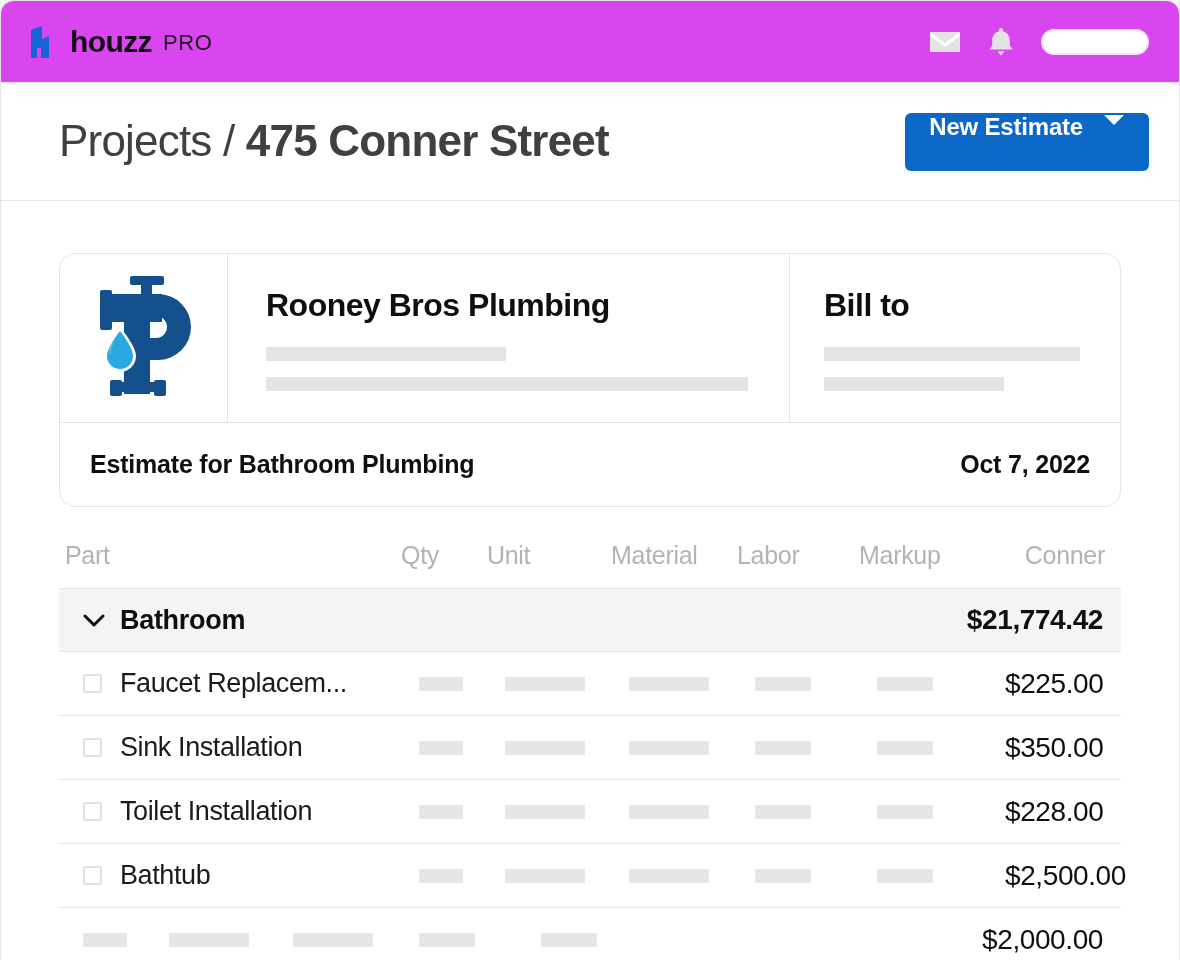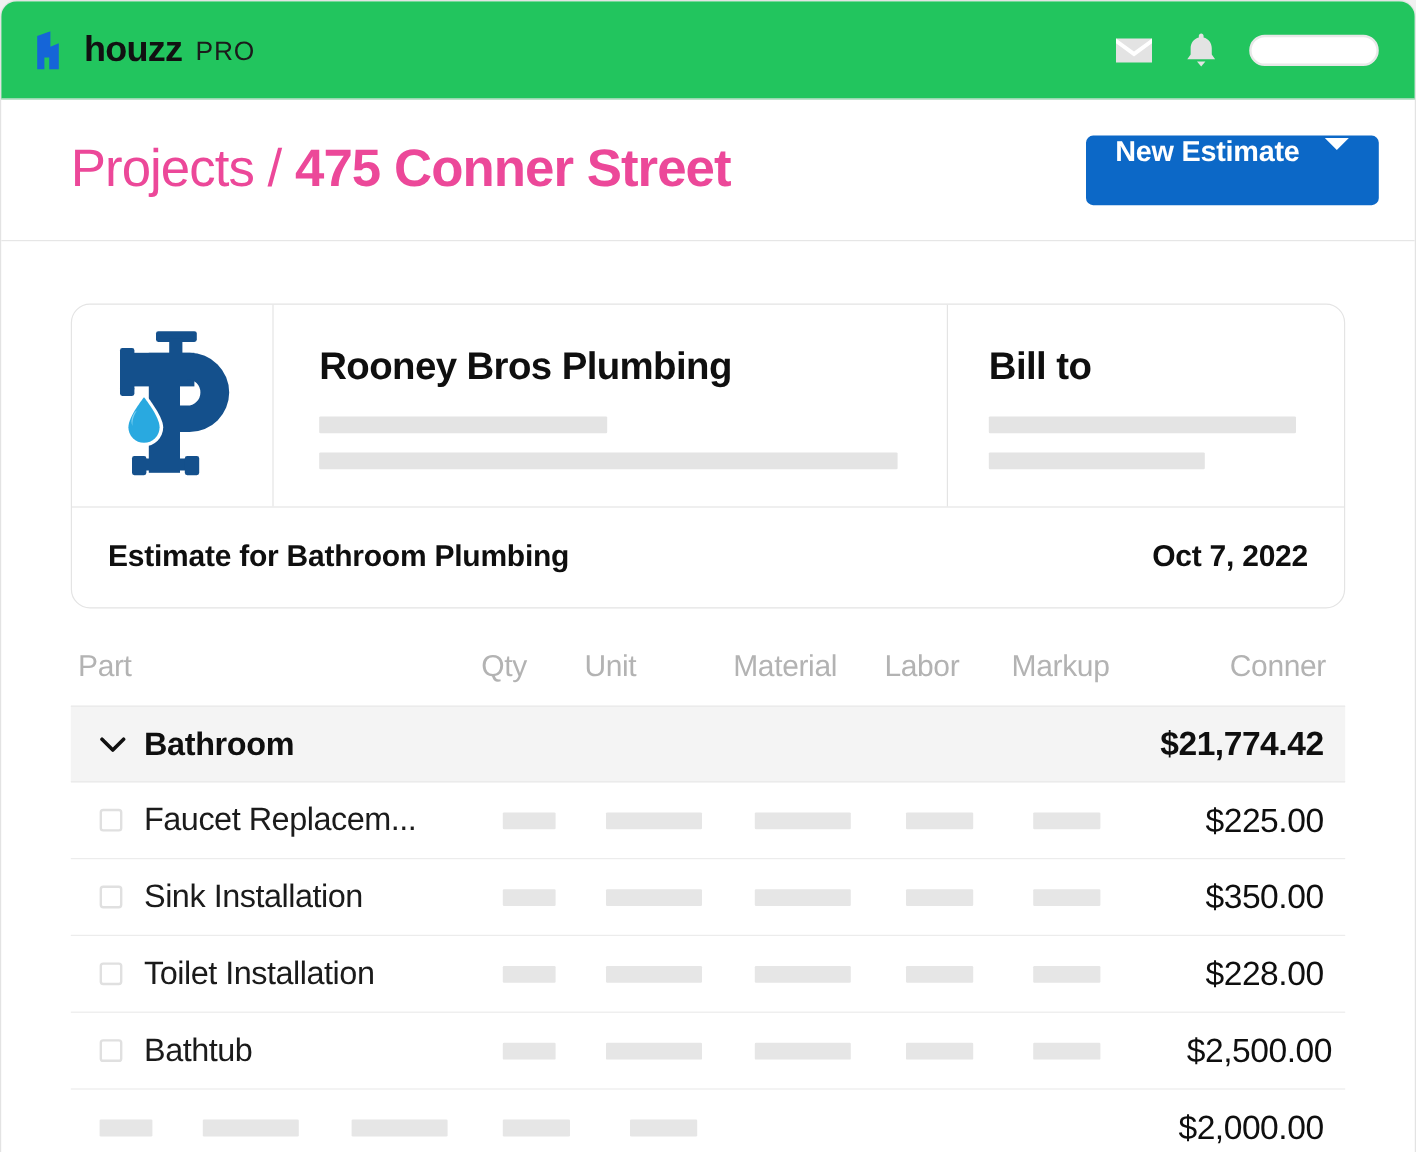--- a/index.html
+++ b/index.html
@@ -24,21 +24,21 @@
   }
 
   
   .topbar {
     height: 82px;
     display: flex;
     align-items: center;
     justify-content: space-between;
     padding: 0 30px 0 28px;
     border-bottom: 1px solid #e6e6e6;
-    background: #22c55e;
+    background: #d946ef;
   }
   .brand {
     display: flex;
     align-items: center;
     gap: 11px;
   }
   .brand-mark { display: block; }
   .brand-word {
     font-size: 30px;
     font-weight: bold;
@@ -73,21 +73,21 @@
   .pagehead {
     height: 118px;
     display: flex;
     align-items: center;
     justify-content: space-between;
     padding: 0 30px 0 58px;
     border-bottom: 1px solid #e6e6e6;
   }
   .crumb {
     font-size: 44px;
-    color: #ec4899;
+    color: #404040;
     letter-spacing: -0.8px;
     white-space: nowrap;
     line-height: 1.1;
   }
   .crumb .crumb-parent { font-weight: 400; }
   .crumb .crumb-sep { font-weight: 400; }
   .crumb .crumb-current { font-weight: bold; }
 
   .btn-primary {
     display: flex;
@@ -174,21 +174,21 @@
 
   
   .tbl { margin-top: 34px; width: 100%; }
   .trow { display: flex; align-items: center; }
 
   .c-part   { flex: 0 0 336px; }
   .c-qty    { flex: 0 0 86px;  }
   .c-unit   { flex: 0 0 124px; }
   .c-mat    { flex: 0 0 126px; }
   .c-lab    { flex: 0 0 106px; }
-  .c-mark   { flex: 0 0 128px; }
+  .c-mark   { flex: 0 0 128px; margin-left: 16px; }
   .c-total  { flex: 1 1 auto; text-align: right; }
 
   .thead {
     padding: 0 6px 18px 6px;
     color: #b3b3b3;
     font-size: 25px;
     letter-spacing: -0.3px;
   }
   .thead .c-qty,
   .thead .c-unit,

